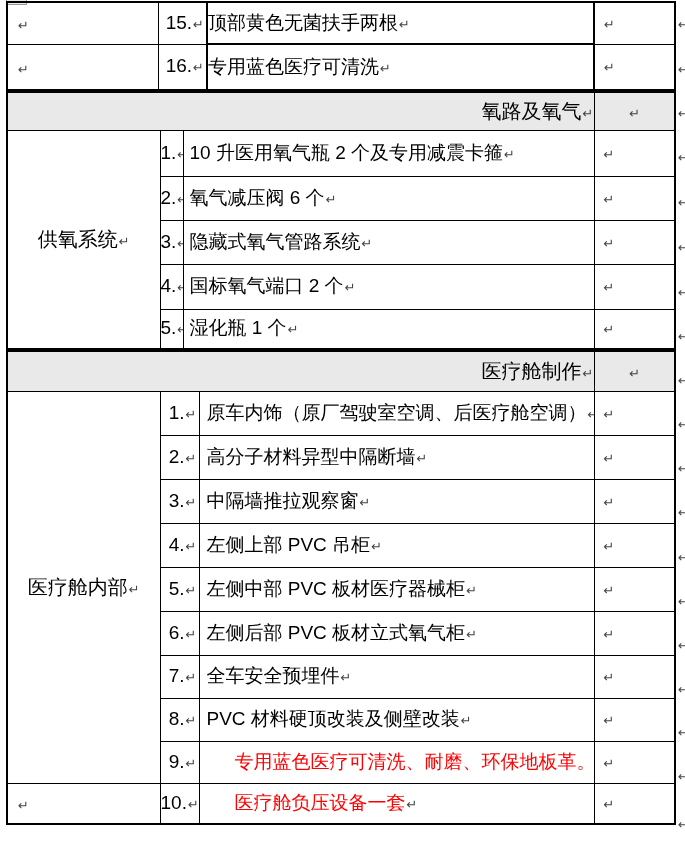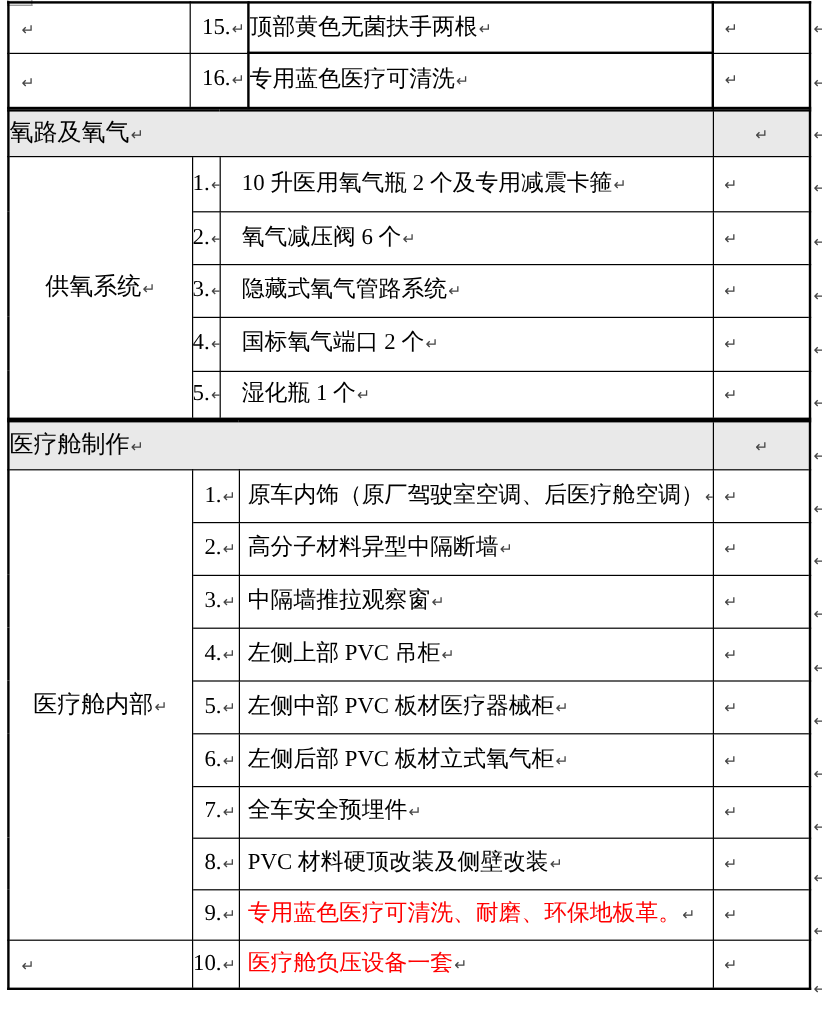--- a/index.html
+++ b/index.html
@@ -1,20 +1,20 @@
 <!DOCTYPE html>
 <html style="--header-bg: #e9e9e9; --red-text: #ff0000; --border: #000000; --pilcrow-mark: &quot;↵&quot;;"><head>
 <meta charset="utf-8">
 <style>
   html,body{margin:0;padding:0;}
   .page{
     position:relative;
     width:685px;height:851px;
     background:#ffffff;
-    font-family:Liberation Serif, serif;
+    font-family:Liberation Sans, sans-serif;
     color:#000;
     overflow:hidden;
   }
   .doc{position:absolute;left:6px;top:1px;width:668px;}
   table{
     border-collapse:collapse;
     table-layout:fixed;
     width:668px;
     border:2px solid var(--border,#000);
   }
@@ -26,30 +26,30 @@
     line-height:1.1;
     overflow:hidden;
     white-space:nowrap;
   }
   td.cat{text-align:center;font-size:20px;}
   td.cat.empty{text-align:left;padding-left:9px;}
   td.cat.notop{border-top:none;}
   td.num{text-align:right;padding-right:2px;}
   td.desc{text-align:left;}
   .ta td.desc{border:2px solid var(--border,#000);}
-  .tb td.desc{padding-left:18px;}
+  .tb td.desc{padding-left:6px;}
   .tc td.desc{padding-left:7px;}
   td.last{padding-left:8px;}
   tr.sechead td{
     background:var(--header-bg,#e9e9e9);
     font-size:20px;
   }
-  tr.sechead td.merged{text-align:left;}
+  tr.sechead td.merged{text-align:right;}
   tr.sechead td.last{text-align:center;padding-left:0;}
-  td.red span.txt{color:var(--red-text,#ff0000);}
+  td.red span.txt{color:var(--red-text,#ff0000);margin-left:28px;}
   .pmark::after{
     content:var(--pilcrow-mark,"\21B5");
     font-size:13px;
     color:#444;
     font-family:"DejaVu Sans","Liberation Sans",sans-serif;
     margin-left:1px;
   }
   .row-ends .pmark{position:absolute;left:677px;}
   .fragment{
     position:absolute;left:6px;top:0;

